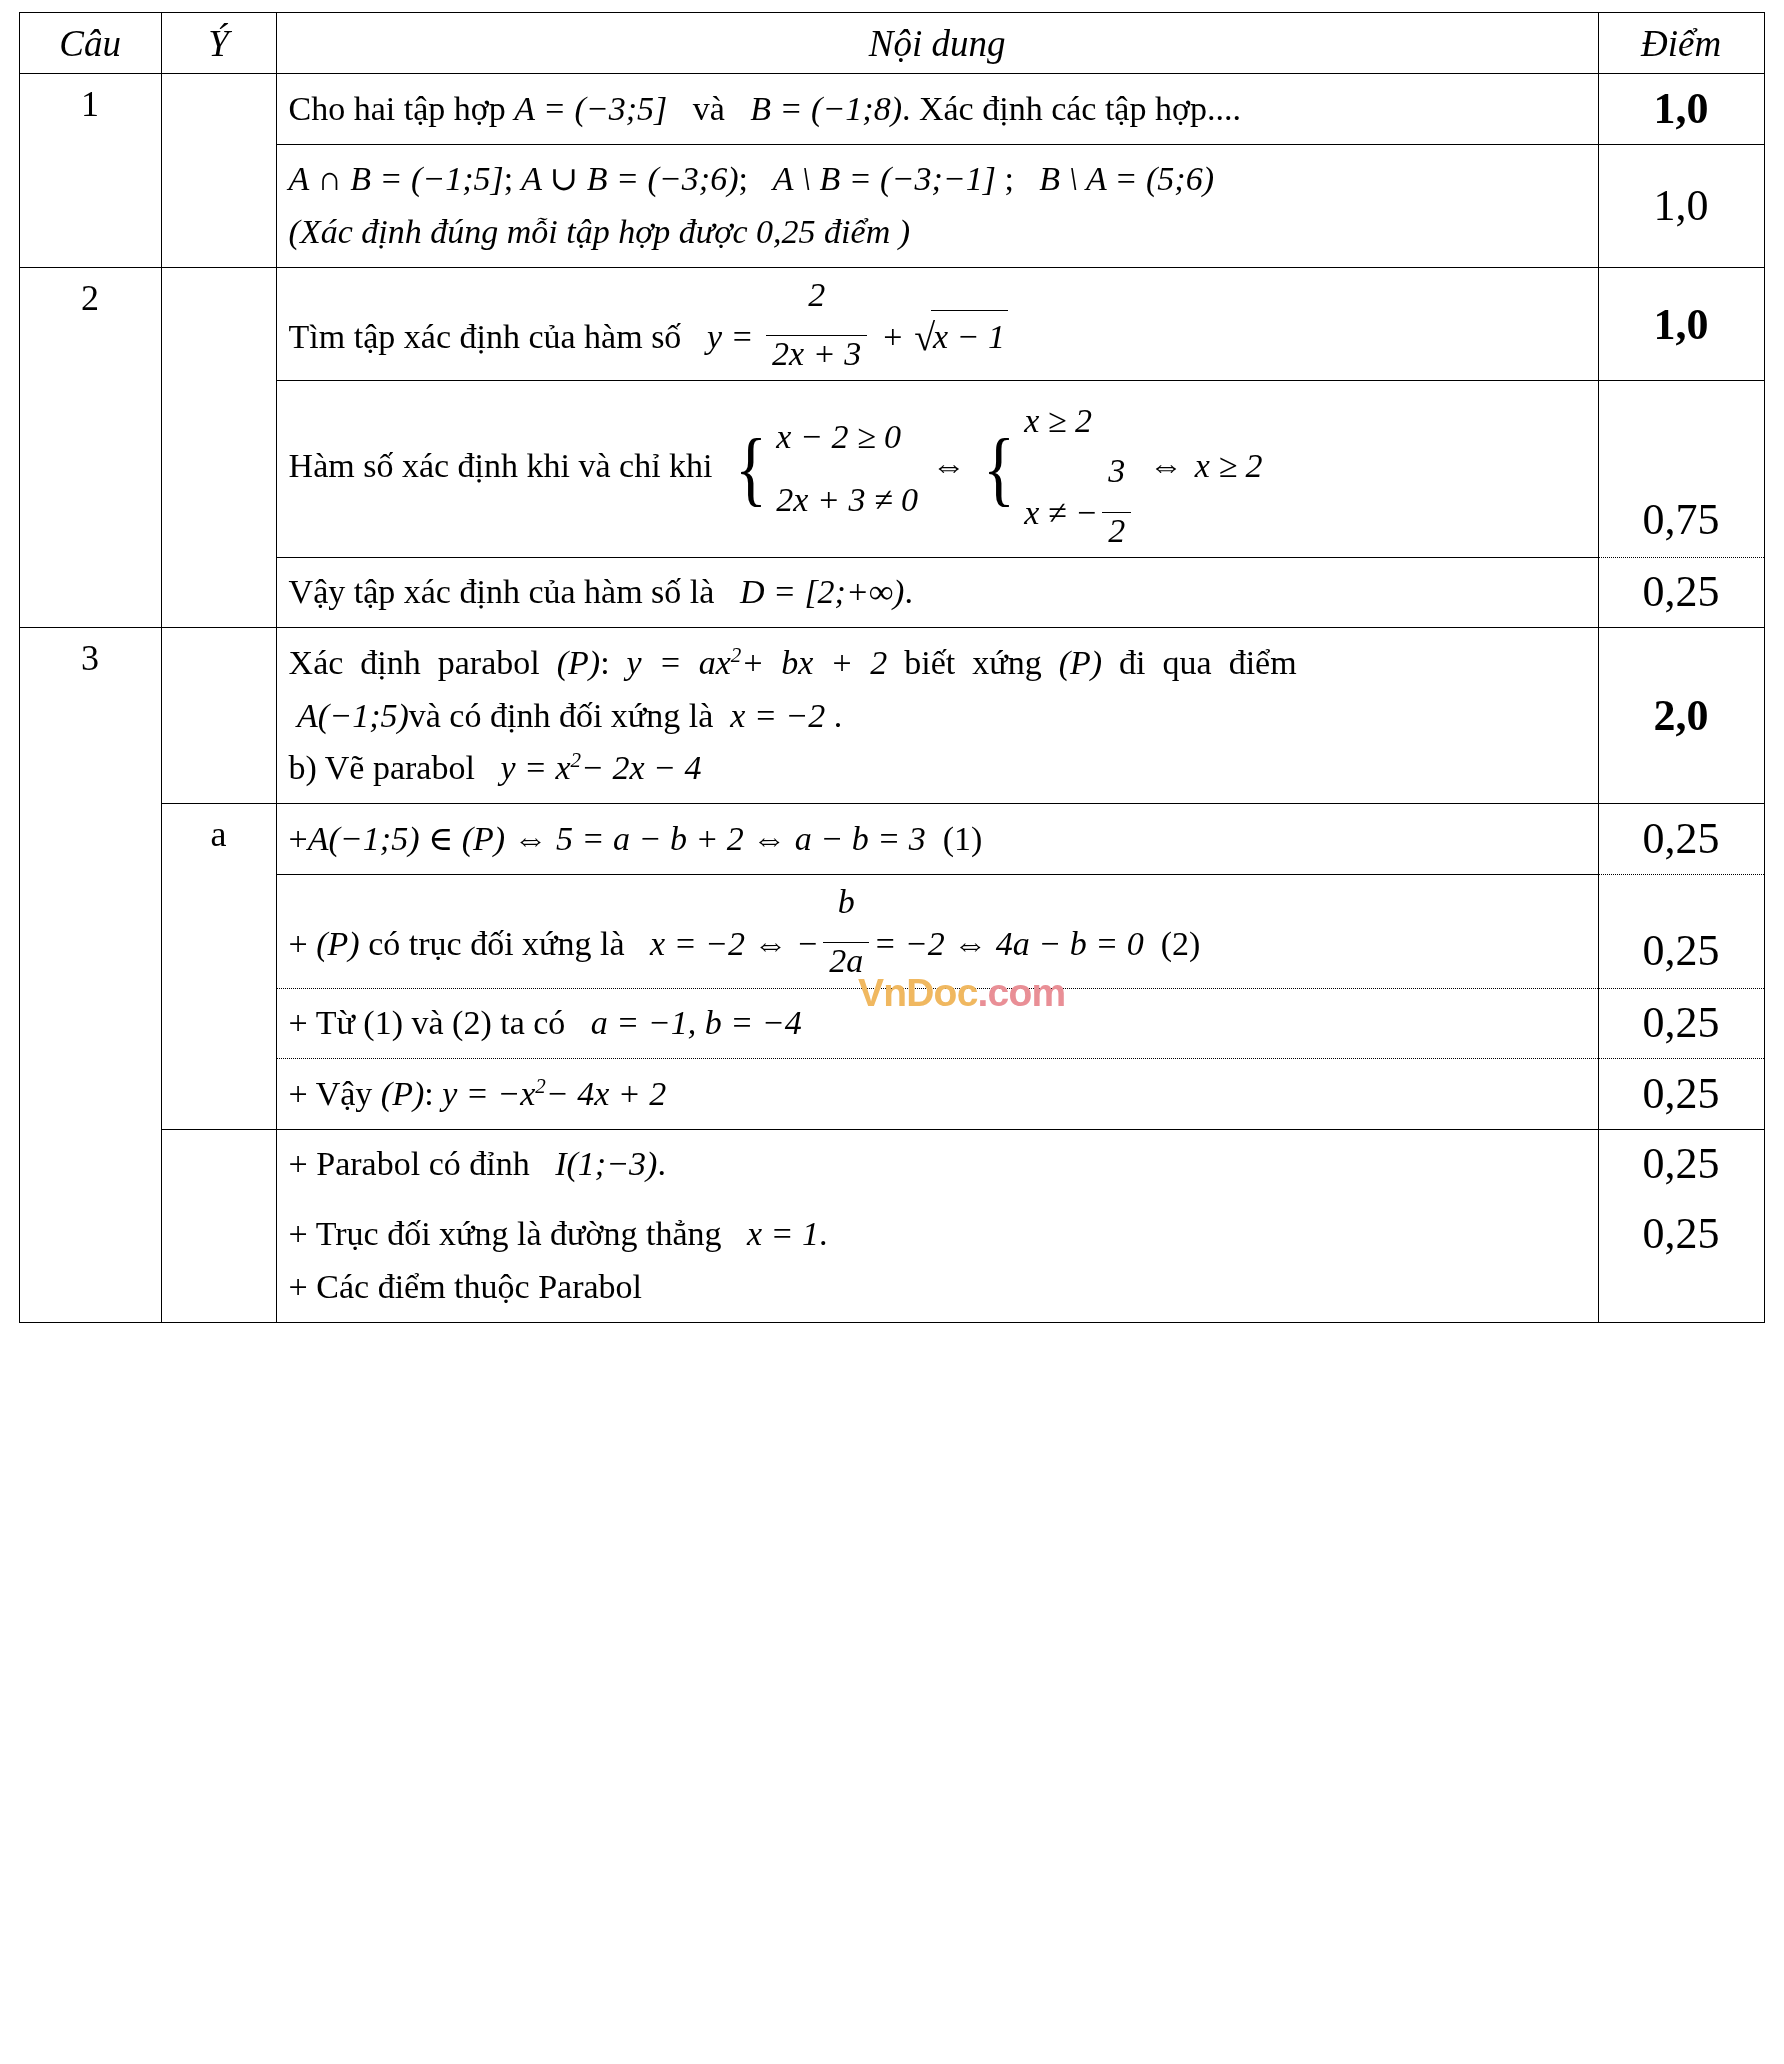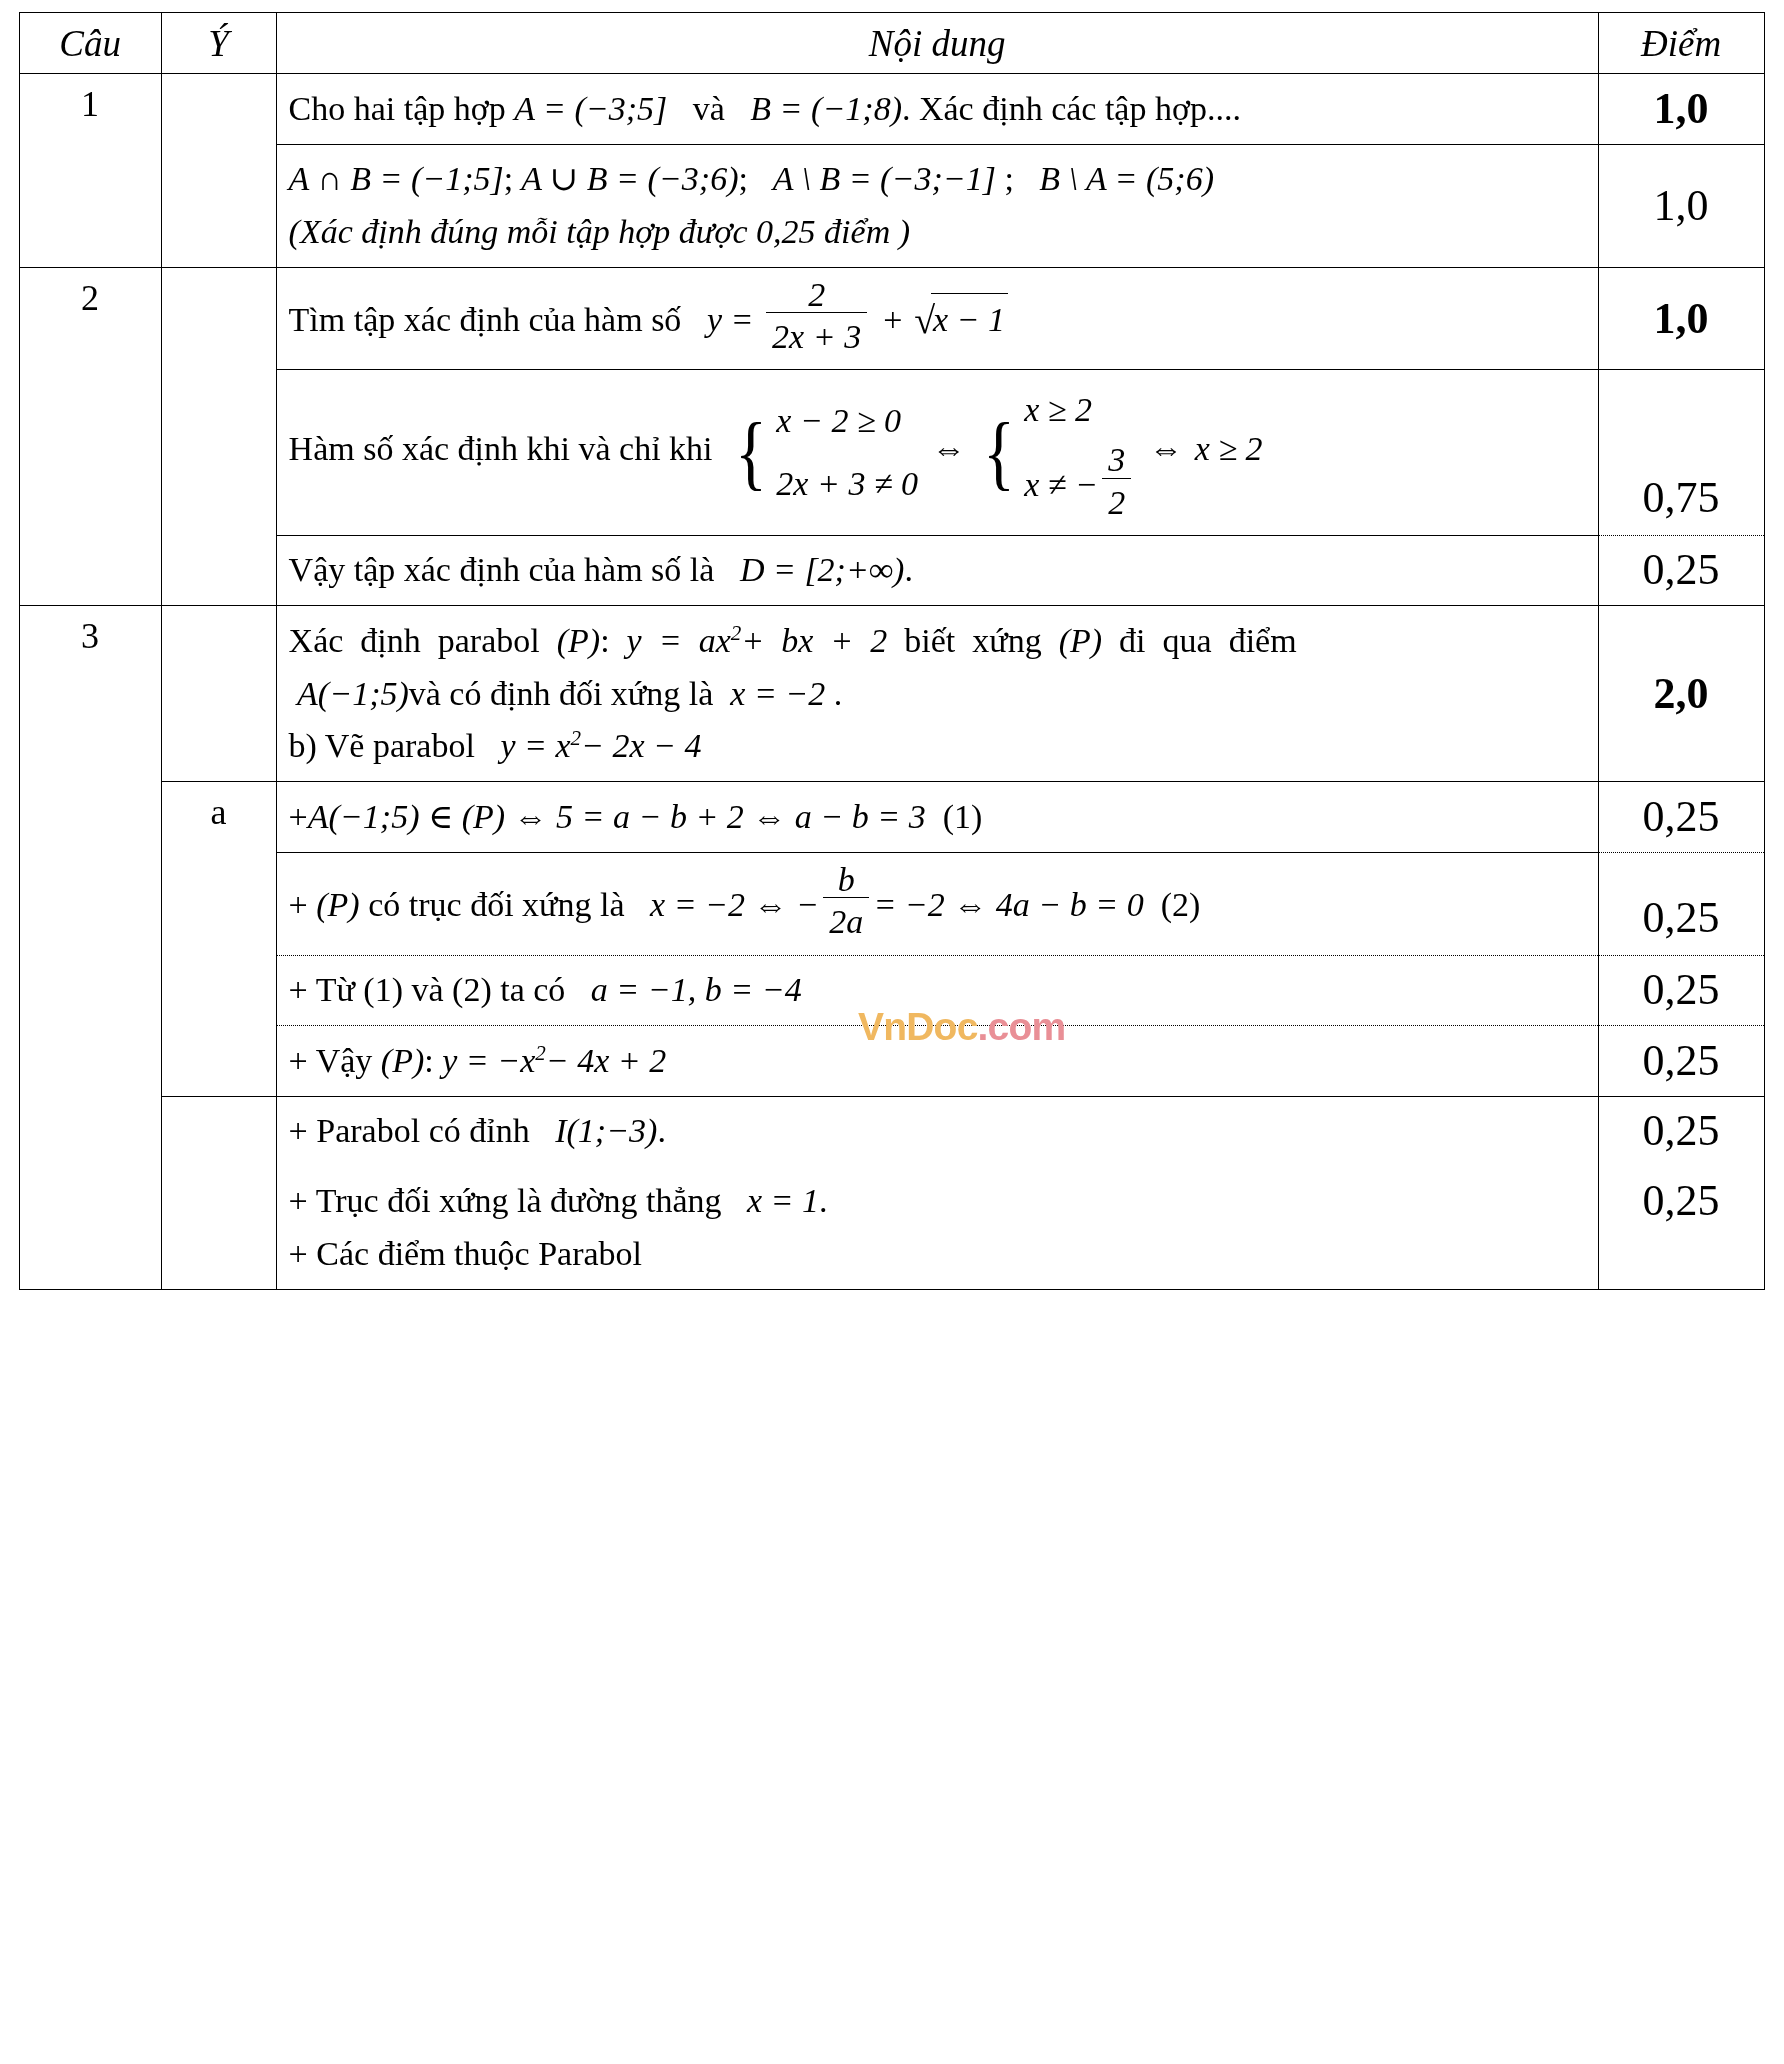--- a/index.html
+++ b/index.html
@@ -99,21 +99,21 @@
   
   .frac {
     display: inline-block;
     vertical-align: -0.52em;
     text-align: center;
     font-style: italic;
     line-height: 1.05;
     margin: 0 4.2px;
   }
   .frac .num { display: block; padding: 0 6px; }
-  .frac .den { display: block; border-top: 1.7px solid #000; padding: 6px 6px; }
+  .frac .den { display: block; border-top: 1.7px solid #000; padding: 0 6px; margin-top: 23px; }
 
   
   .sqrt { display: inline-block; position: relative; padding-left: 17px; font-style: italic; }
   .sqrt::before {
     content: "\221A";
     position: absolute; left: 0; top: -1.7px;
     font-style: normal;
     font-size: 1.12em;
   }
   .sqrt .rad { border-top: 1.7px solid #000; padding: 0 3.4px 0 1.7px; display: inline-block; }
@@ -363,18 +363,18 @@
           <span class="line">+ Các điểm thuộc Parabol</span>
           <span class="spacer-lg"></span>
           <span class="spacer-md"></span>
         </td>
         <td class="diem-cell no-top">0,25</td>
       </tr>
 
     </tbody>
   </table>
 
-  <div class="watermark" style="left:858px; top:993px;">
+  <div class="watermark" style="left:858px; top:959px;">
     <span class="vn">Vn</span><span class="doc">Doc</span><span class="dot">.</span><span class="com">com</span>
   </div>
 
 </div>
 
 
 </body></html>

